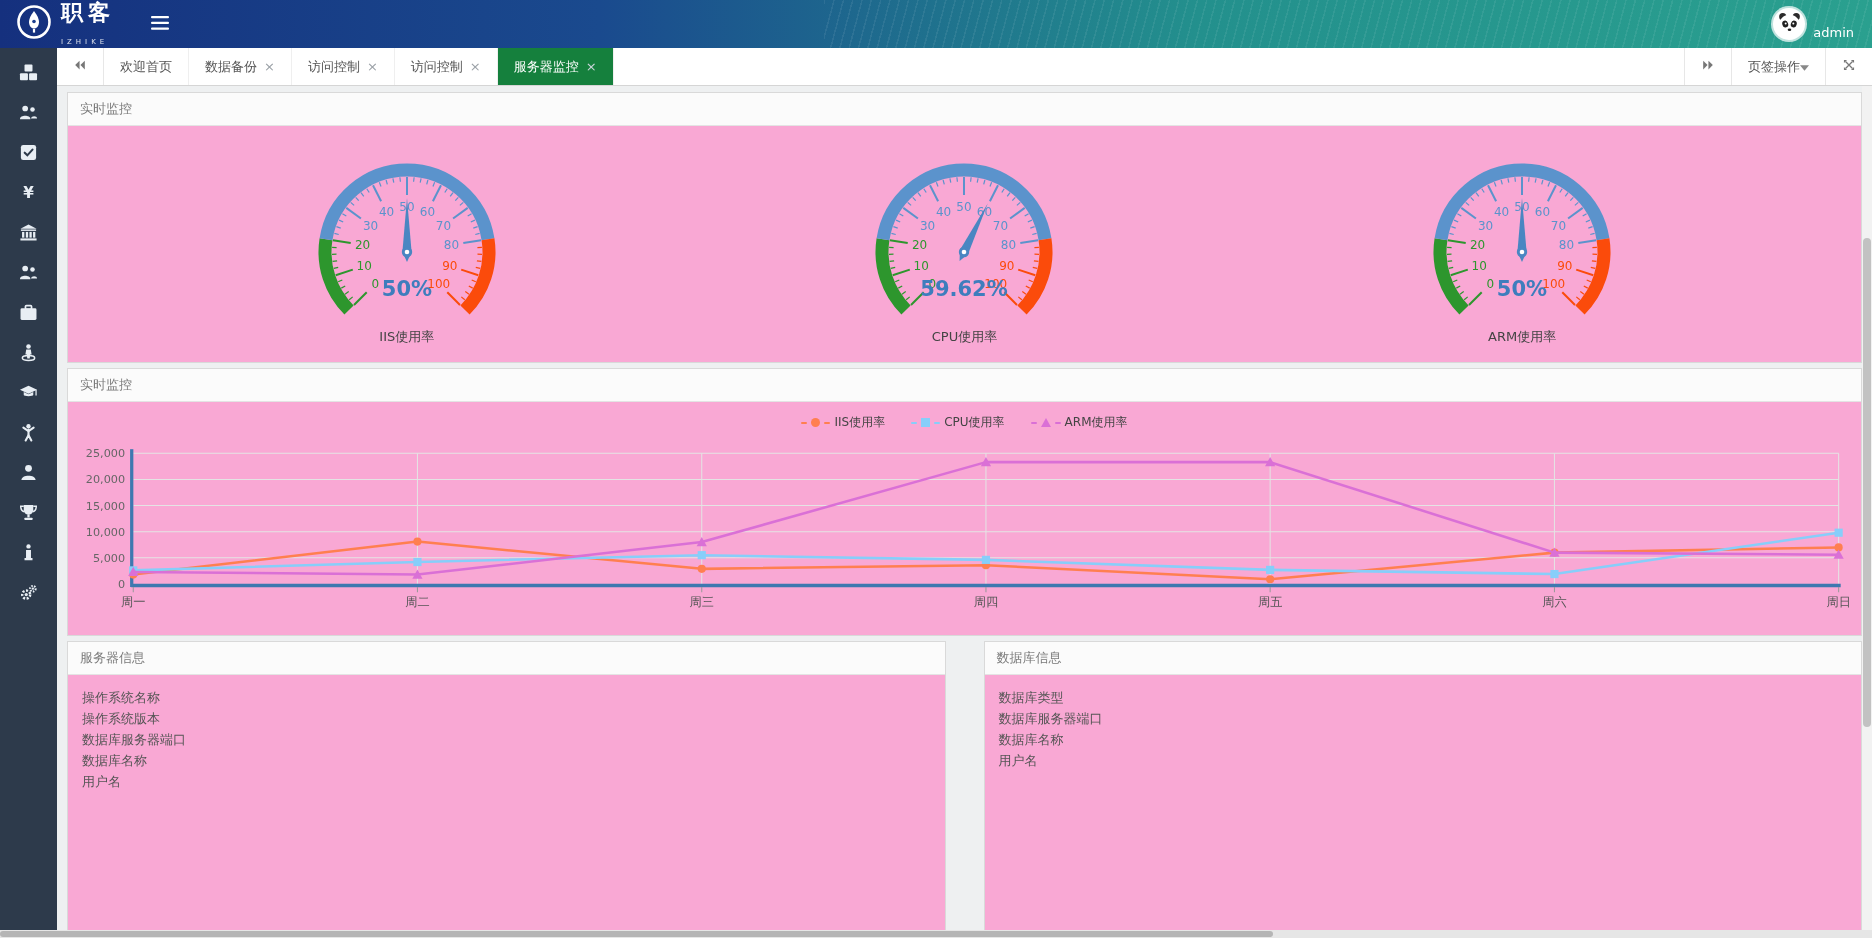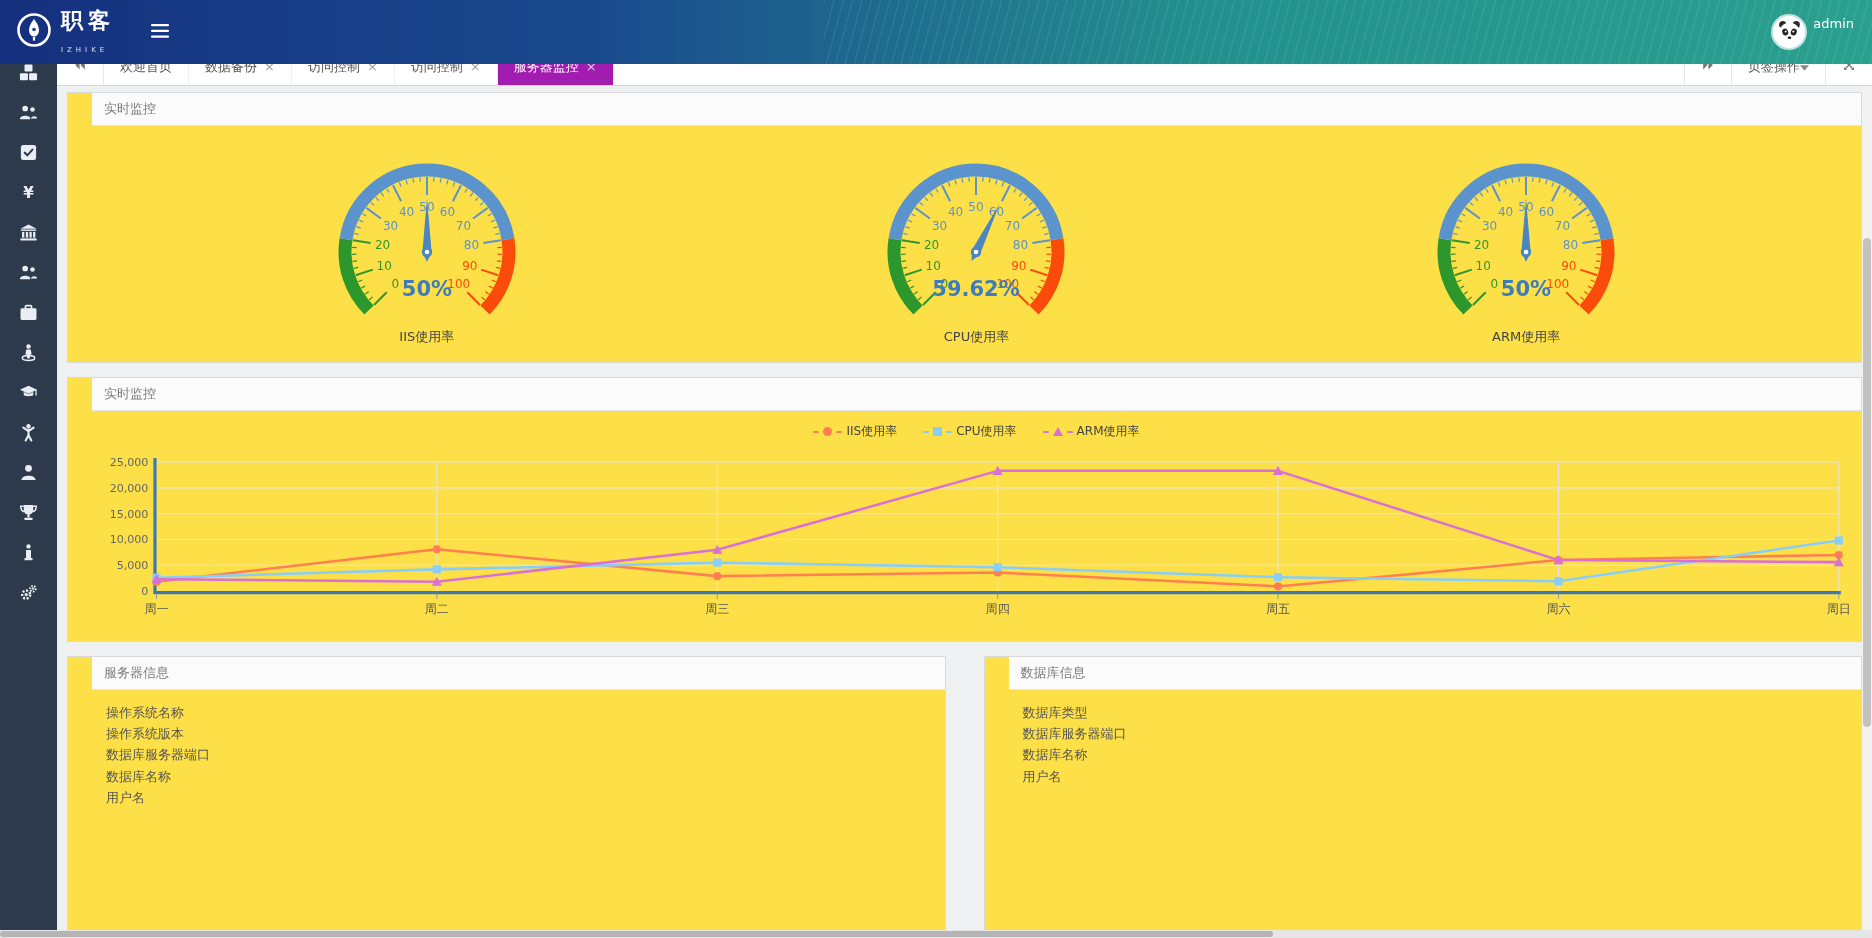--- a/index.html
+++ b/index.html
@@ -1,58 +1,58 @@
 <!DOCTYPE html>
 <html><head>
 <meta charset="utf-8">
 <style>
   html,body{margin:0;padding:0;}
   body{width:1872px;height:938px;overflow:hidden;background:#eef0f1;position:relative;
        font-family:"DejaVu Sans","Liberation Sans",sans-serif;}
   svg text{font-family:"DejaVu Sans","Liberation Sans",sans-serif;}
 
   
-  .navbar{position:absolute;top:0;left:0;right:0;height:64px;display:flex;align-items:center;z-index:30;
+  .navbar{position:absolute;top:0;left:0;right:0;height:48px;display:flex;align-items:center;z-index:30;
           background:linear-gradient(90deg,#15307e 0%,#1a4a8e 32%,#23908d 64%,#2aa08f 100%);}
   .navbar .stripes{position:absolute;right:0;top:0;bottom:0;width:56%;pointer-events:none;
           background:repeating-linear-gradient(105deg,rgba(255,255,255,0.07) 0 1.5px,transparent 1.5px 9px);}
   .logo{display:flex;align-items:center;gap:9px;padding:0 20px 0 16px;position:relative;z-index:2;cursor:pointer;}
   .logo-text{display:flex;flex-direction:column;line-height:1;}
   .logo-cn{color:#fff;font-size:22px;font-weight:bold;letter-spacing:5px;}
   .logo-en{color:rgba(255,255,255,.85);font-size:7px;letter-spacing:4px;margin-top:15px;}
   .nav-burger{margin-left:16px;cursor:pointer;display:flex;align-items:center;position:relative;z-index:2;}
-  .nav-user{margin-left:auto;display:flex;align-items:flex-start;gap:8px;padding-right:18px;position:relative;z-index:2;cursor:pointer;padding-left:32px;}
+  .nav-user{margin-left:auto;display:flex;align-items:flex-end;gap:8px;padding-right:18px;position:relative;z-index:2;cursor:pointer;padding-left:32px;}
   .avatar{width:32px;height:32px;border-radius:50%;background:#fff;box-shadow:0 0 0 2px rgba(255,255,255,.7);
           display:flex;align-items:center;justify-content:center;overflow:hidden;}
   .nav-username{color:#fff;font-size:13px;}
 
   
   .sidebar{position:absolute;top:48px;left:0;bottom:0;width:57px;background:#2d3a4b;z-index:20;
            display:flex;flex-direction:column;align-items:center;padding-top:6px;}
   .side-item{width:57px;height:40px;display:flex;align-items:center;justify-content:center;cursor:pointer;}
 
   
   .tabbar{position:absolute;top:48px;left:57px;right:0;height:37px;background:#fff;border-bottom:1px solid #d5d5d5;
           display:flex;align-items:stretch;z-index:10;}
   .tab-nav{width:46px;display:flex;align-items:center;justify-content:center;cursor:pointer;}
   .tab-nav.left{border-right:1px solid #e7e7e7;}
   .tab-nav.right{border-left:1px solid #e7e7e7;}
   .tabs{display:flex;align-items:stretch;flex:1;overflow:hidden;}
   .tab{display:flex;align-items:center;padding:0 16px;font-size:13px;color:#555;border-right:1px solid #efefef;
        cursor:pointer;white-space:nowrap;}
   .tab .tab-close{margin-left:7px;color:#9aa0a6;font-size:13px;line-height:1;}
-  .tab.active{background:#a21caf;color:#fff;}
+  .tab.active{background:#15803d;color:#fff;}
   .tab.active .tab-close{color:#cfd6dd;}
   .tab-ops{display:flex;align-items:center;padding:0 16px;font-size:13px;color:#555;
            border-left:1px solid #e7e7e7;cursor:pointer;}
 
   
   .main{position:absolute;top:85px;left:57px;right:0;bottom:0;overflow:hidden;
         padding:7px 10px 0 10px;box-sizing:border-box;}
-  .panel{background:#fde047;border:1px solid #d9d9d9;margin-bottom:14px;padding-left:24px;}
+  .panel{background:#f9a8d4;border:1px solid #d9d9d9;margin-bottom:5px;}
   .panel-hd{padding:7px 12px;background:#fbfbfb;border-bottom:1px solid #e4e4e4;color:#7a7a7a;font-size:13px;}
   .gauges-row{display:flex;justify-content:space-around;align-items:flex-start;padding:16px 60px 4px;}
   .gauge-block{display:flex;flex-direction:column;align-items:center;}
   .gauge-label{font-size:13px;color:#444;margin-top:2px;padding-bottom:12px;}
   .chart-body{padding:2px 8px 2px;}
   .legend{display:flex;justify-content:center;align-items:center;gap:26px;padding:10px 0 10px;}
   .legend-item{display:flex;align-items:center;gap:4px;font-size:12px;color:#444;cursor:pointer;}
   .lg-dash{width:6px;height:2px;border-radius:1px;}
   .lg-circle{width:9px;height:9px;border-radius:50%;}
   .lg-square{width:9px;height:9px;}

